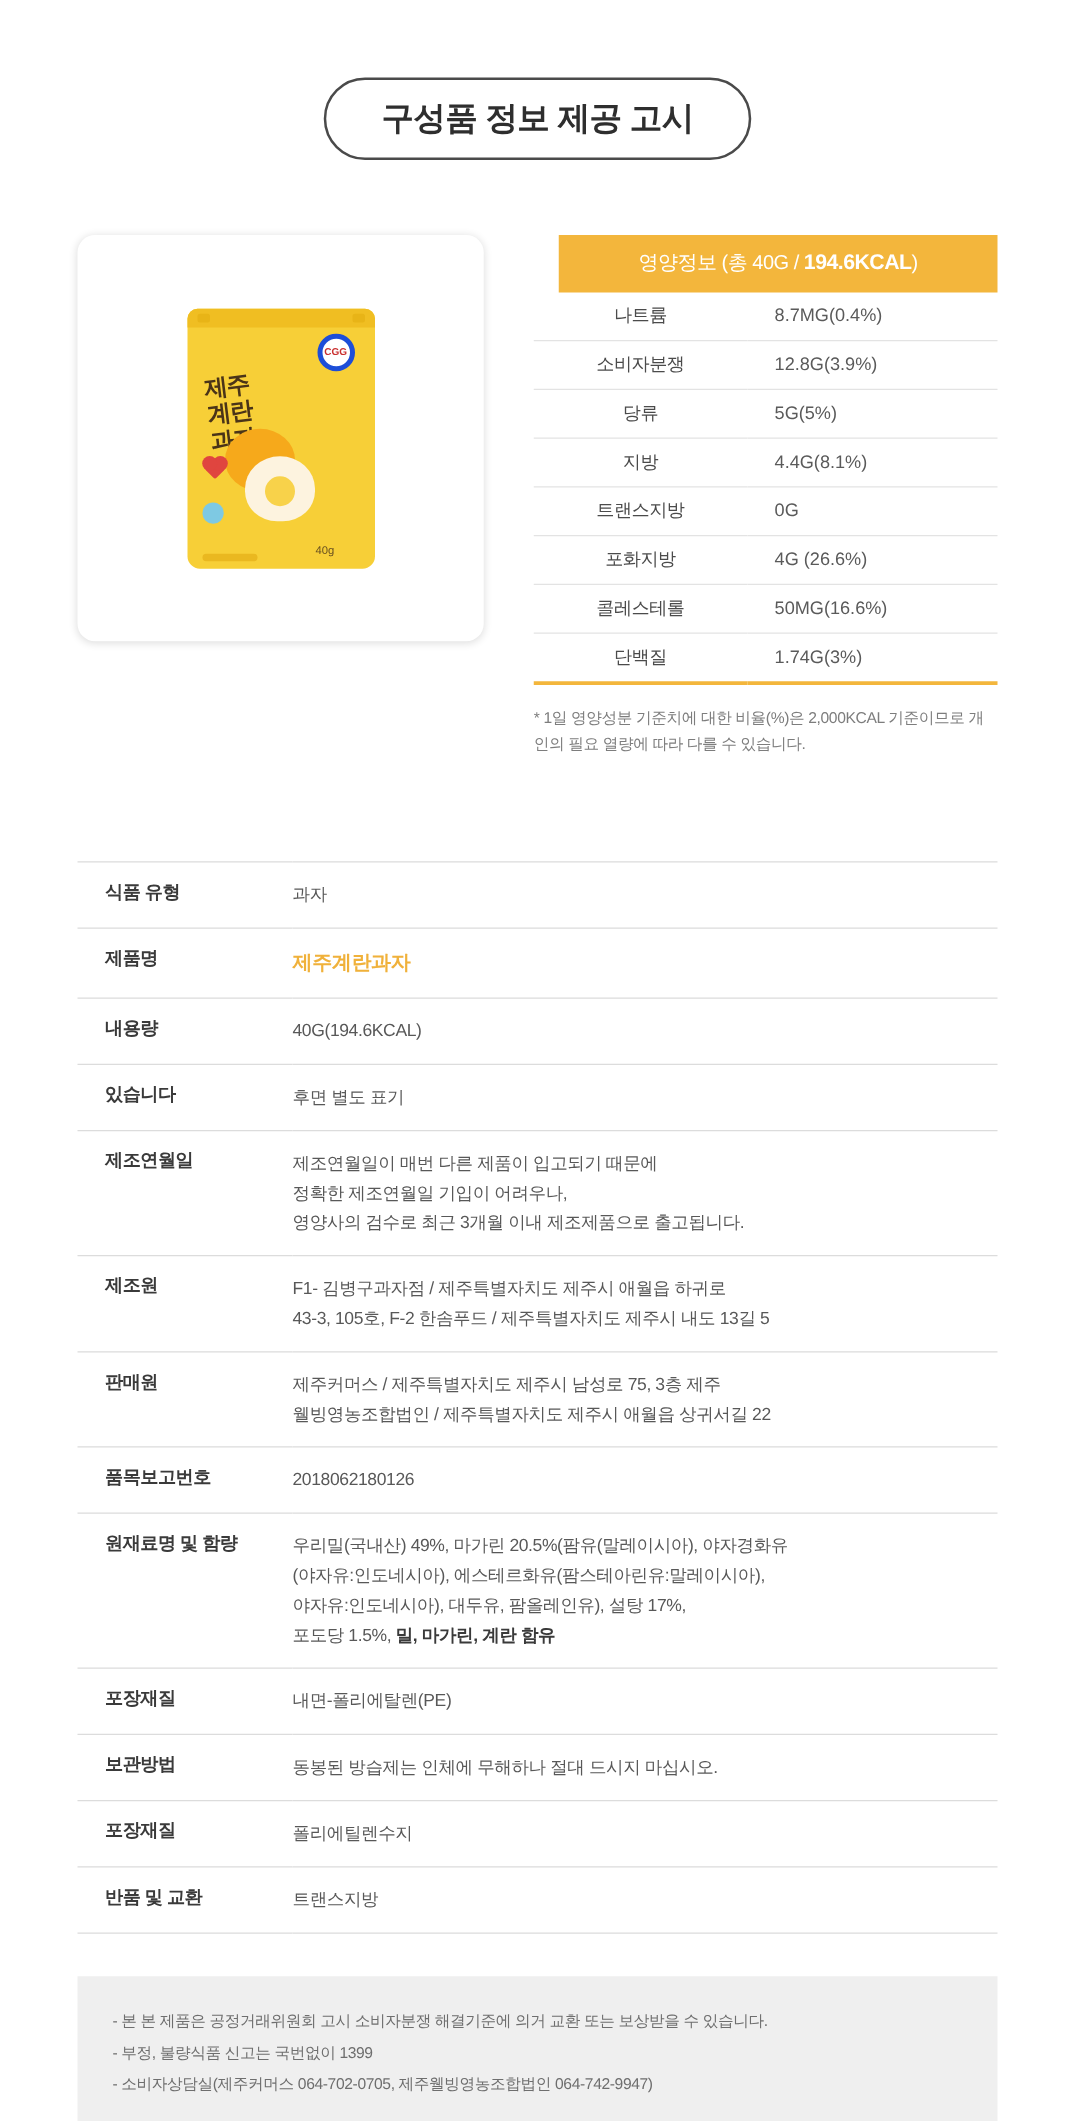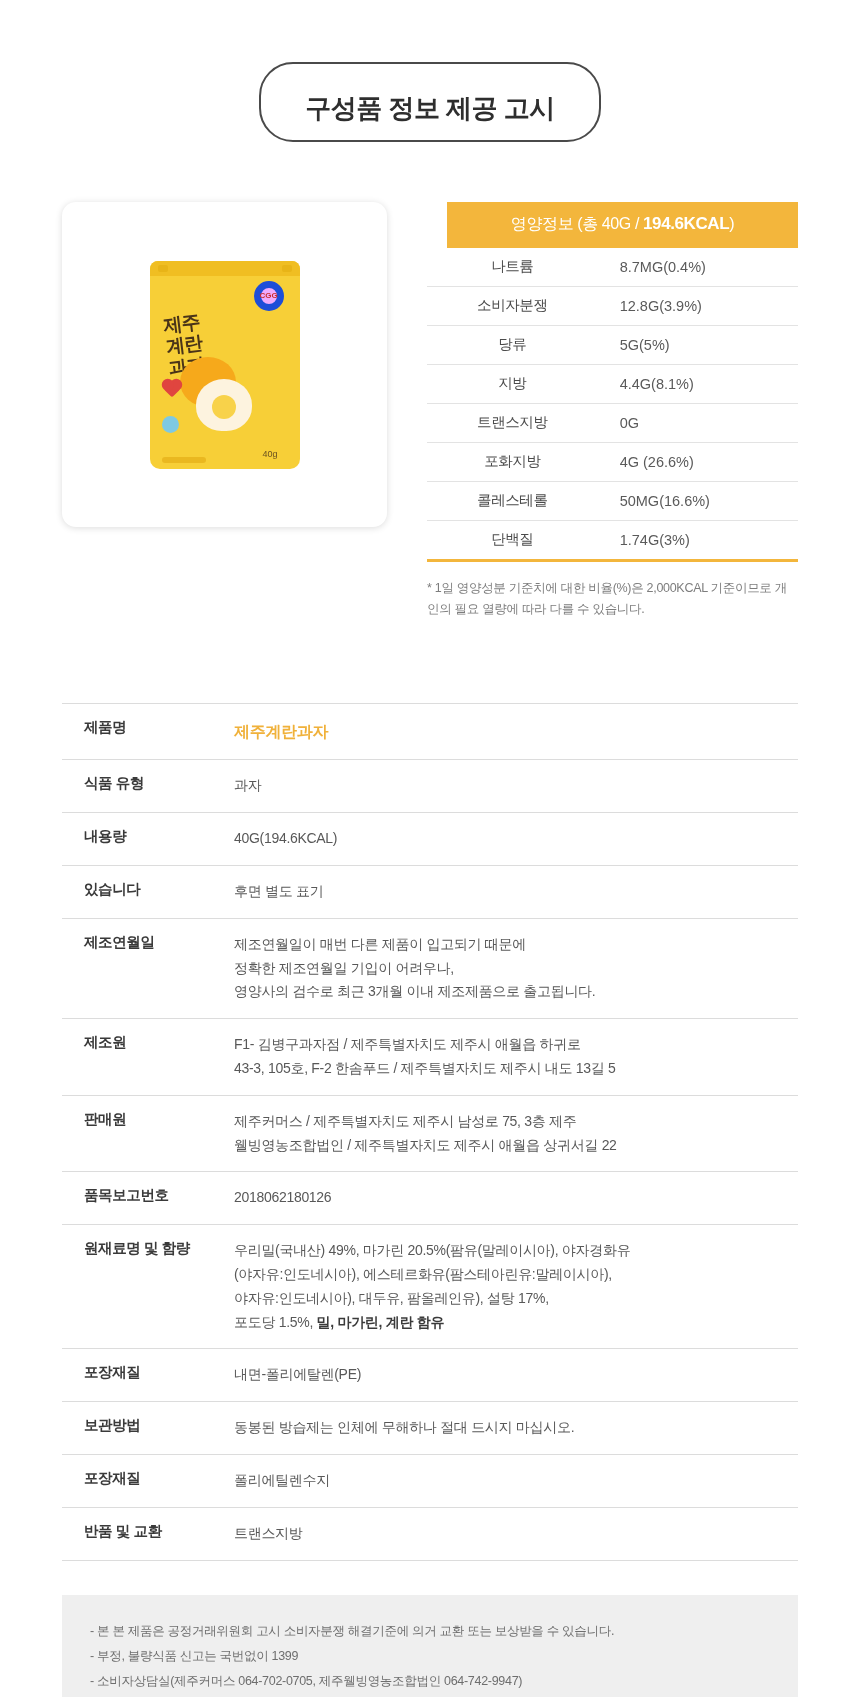--- a/index.html
+++ b/index.html
@@ -19,21 +19,21 @@
   
   .title-wrap {
     width: 100%;
     display: flex;
     justify-content: center;
     padding-top: 62px;
   }
   .title-box {
     border: 2px solid #4a4a4a;
     border-radius: 34px;
-    padding: 31px 44px 19px;
+    padding: 17px 44px 19px;
     font-size: 26px;
     font-weight: bold;
     letter-spacing: -0.5px;
     color: #2e2e2e;
     line-height: 1;
   }
 
   
   .top-section {
     display: flex;
@@ -75,22 +75,22 @@
     background: #e8b417;
     border-radius: 2px;
   }
   .pouch .seal-l { left: 8px; }
   .pouch .seal-r { right: 8px; }
   .pouch .badge {
     position: absolute;
     top: 20px; right: 16px;
     width: 30px; height: 30px;
     border-radius: 50%;
-    background: #f0abfc;
-    border: 7px solid #1d4ed8;
+    background: #ffffff;
+    border: 4px solid #1d4ed8;
     font-size: 8px;
     color: #c92f2f;
     display: flex;
     align-items: center;
     justify-content: center;
     font-weight: bold;
   }
   .pouch .brand {
     position: absolute;
     top: 52px; left: 16px;
@@ -142,21 +142,21 @@
   .pouch .heart:after { top: 0; left: -6px; }
   .pouch .dot-blue {
     position: absolute;
     bottom: 36px; left: 12px;
     width: 17px; height: 17px;
     border-radius: 50%;
     background: #7ec9e3;
   }
   .pouch .weight {
     position: absolute;
-    bottom: 10px; right: 22px;
+    bottom: 10px; right: 32px;
     font-size: 9px;
     color: #6a5220;
     text-align: center;
   }
   .pouch .bottom-strip {
     position: absolute;
     bottom: 6px; left: 12px;
     width: 44px; height: 6px;
     background: #eab820;
     border-radius: 3px;
@@ -319,26 +319,26 @@
         </tbody>
     </table>
     <div class="nutri-note">* 1일 영양성분 기준치에 대한 비율(%)은 2,000KCAL 기준이므로 개인의 필요 열량에 따라 다를 수 있습니다.</div>
   </div>
 </div>
 
 <div class="info-section">
   <table class="info-table">
     <tbody>
         <tr>
+          <th>식품 유형</th>
+          <td>과자</td>
+        </tr>
+        <tr>
           <th>제품명</th>
           <td class="product-name">제주계란과자</td>
-        </tr>
-        <tr>
-          <th>식품 유형</th>
-          <td>과자</td>
         </tr>
         <tr>
           <th>내용량</th>
           <td>40G(194.6KCAL)</td>
         </tr>
         <tr>
           <th>있습니다</th>
           <td>후면 별도 표기</td>
         </tr>
         <tr>

